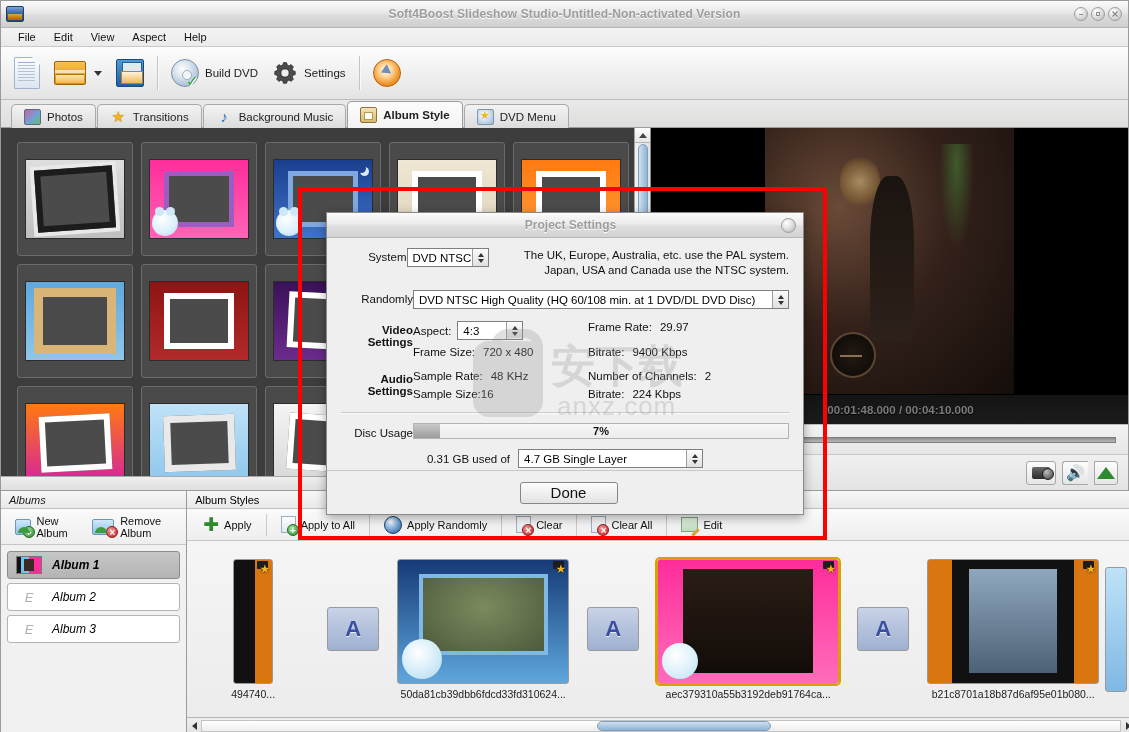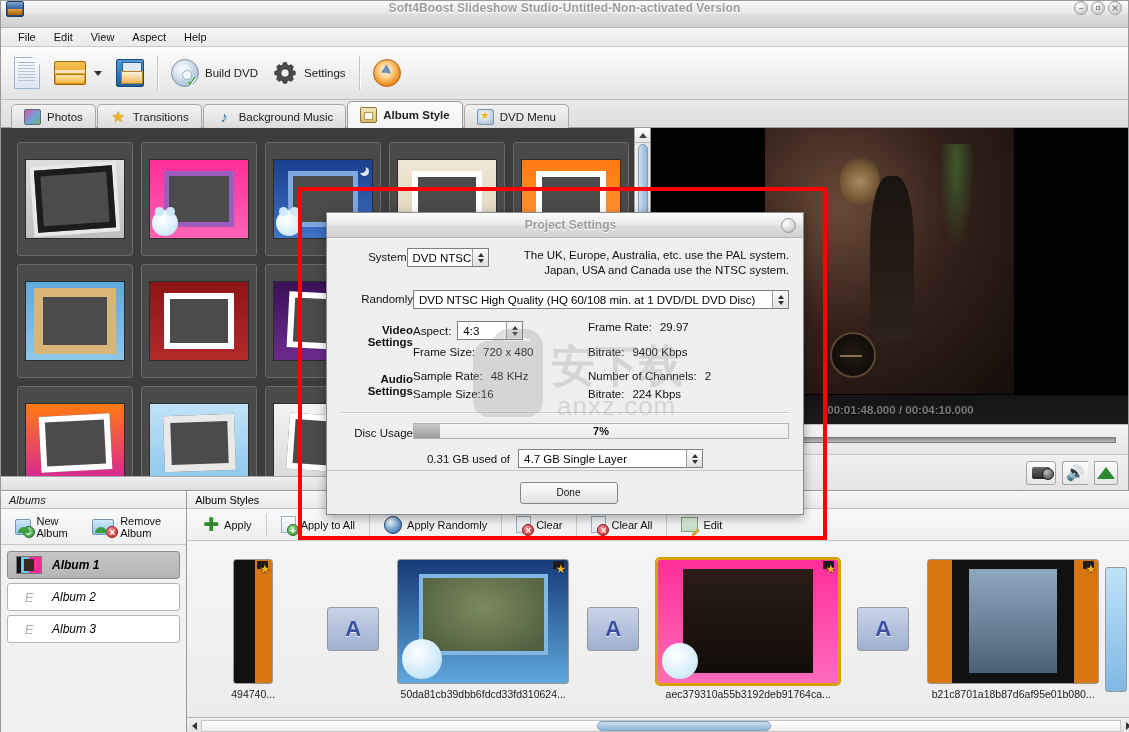--- a/index.html
+++ b/index.html
@@ -11,21 +11,21 @@
   }
   #app{position:relative;width:1129px;height:732px;
     background:linear-gradient(#f2f2f2,#e4e4e4);
     border:1px solid #9a9a9a;}
 
   
   #titlebar{
     position:relative;height:27px;
     background:linear-gradient(#fbfbfb 0%,#e8e8e8 45%,#dcdcdc 55%,#cfcfcf 100%);
     border-bottom:1px solid #b5b5b5;
-    display:flex;align-items:flex-start;
+    display:flex;align-items:center;
   }
   #titlebar .app-ico{
     width:18px;height:16px;margin-left:5px;border-radius:2px;
     background:linear-gradient(#7fa7cf 0%,#3f6ea3 40%,#214a74 100%);
     position:relative;overflow:hidden;border:1px solid #1c3f63;
   }
   #titlebar .app-ico:after{content:"";position:absolute;left:1px;bottom:1px;
     width:14px;height:6px;background:linear-gradient(#e8a13a,#a85f12);}
   #title-text{
     position:absolute;left:0;right:0;text-align:center;
@@ -306,21 +306,21 @@
   #disc-row{display:flex;align-items:center;}
   .progress{flex:1;height:16px;border:1px solid #b4b4b4;background:linear-gradient(#f7f7f7,#ececec);
     position:relative;display:flex;align-items:center;justify-content:center;}
   .progress .fill{position:absolute;left:0;top:0;bottom:0;width:7%;
     background:linear-gradient(#c9c9c9,#9c9c9c);}
   .progress span{position:relative;font-size:11px;color:#111;font-weight:bold;}
   #used-row{display:flex;align-items:center;justify-content:center;gap:8px;margin-top:10px;}
   #dlg-foot{position:absolute;left:0;right:0;bottom:0;height:44px;border-top:1px solid #c8c8c8;
     display:flex;align-items:center;justify-content:center;background:#efefef;}
   #btn-done{width:98px;height:22px;border:1px solid #878787;border-radius:3px;
-    background:linear-gradient(#fdfdfd,#e2e2e2);font-size:10px;color:#111;
+    background:linear-gradient(#fdfdfd,#e2e2e2);font-size:15px;color:#111;
     display:flex;align-items:center;justify-content:center;margin-left:7px;}
 
   
   #redbox{position:absolute;left:297px;top:186px;width:529px;height:353px;
     border:4px solid #ff0000;z-index:60;pointer-events:none;}
 
   
   #wm{position:absolute;left:472px;top:330px;width:290px;height:110px;z-index:55;
      pointer-events:none;opacity:.30;}
   #wm .wm-sq{position:absolute;left:0;top:10px;width:70px;height:76px;border-radius:16px;background:#9a9a9a;}

